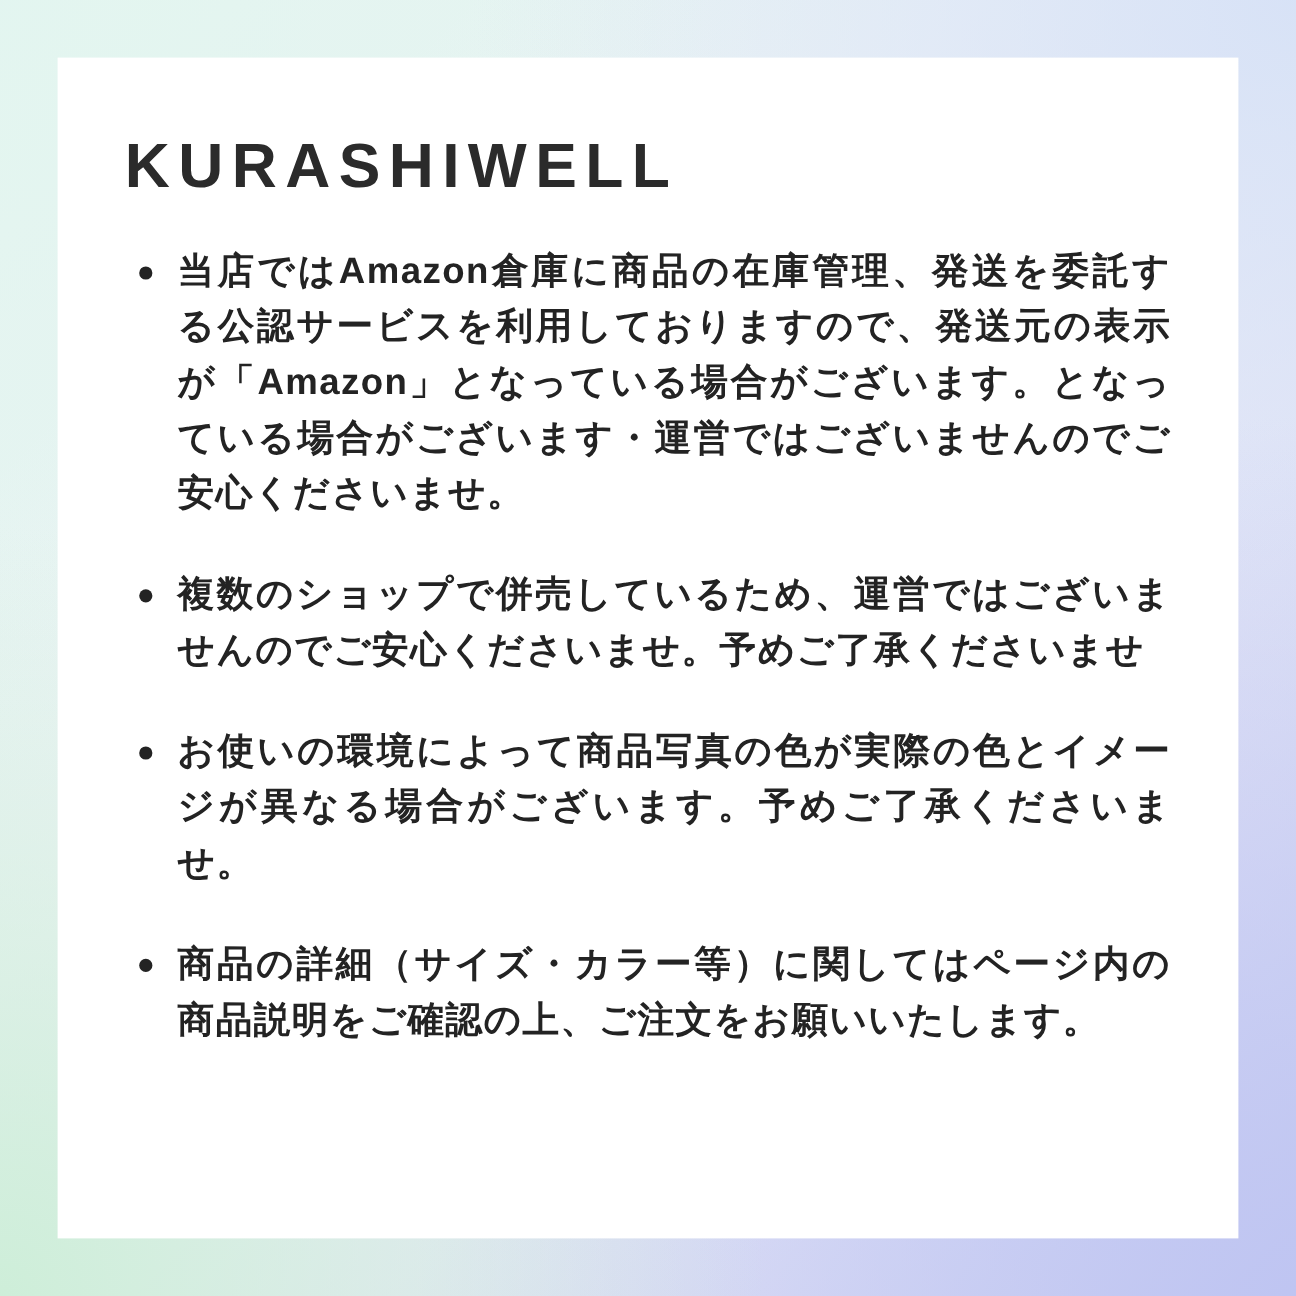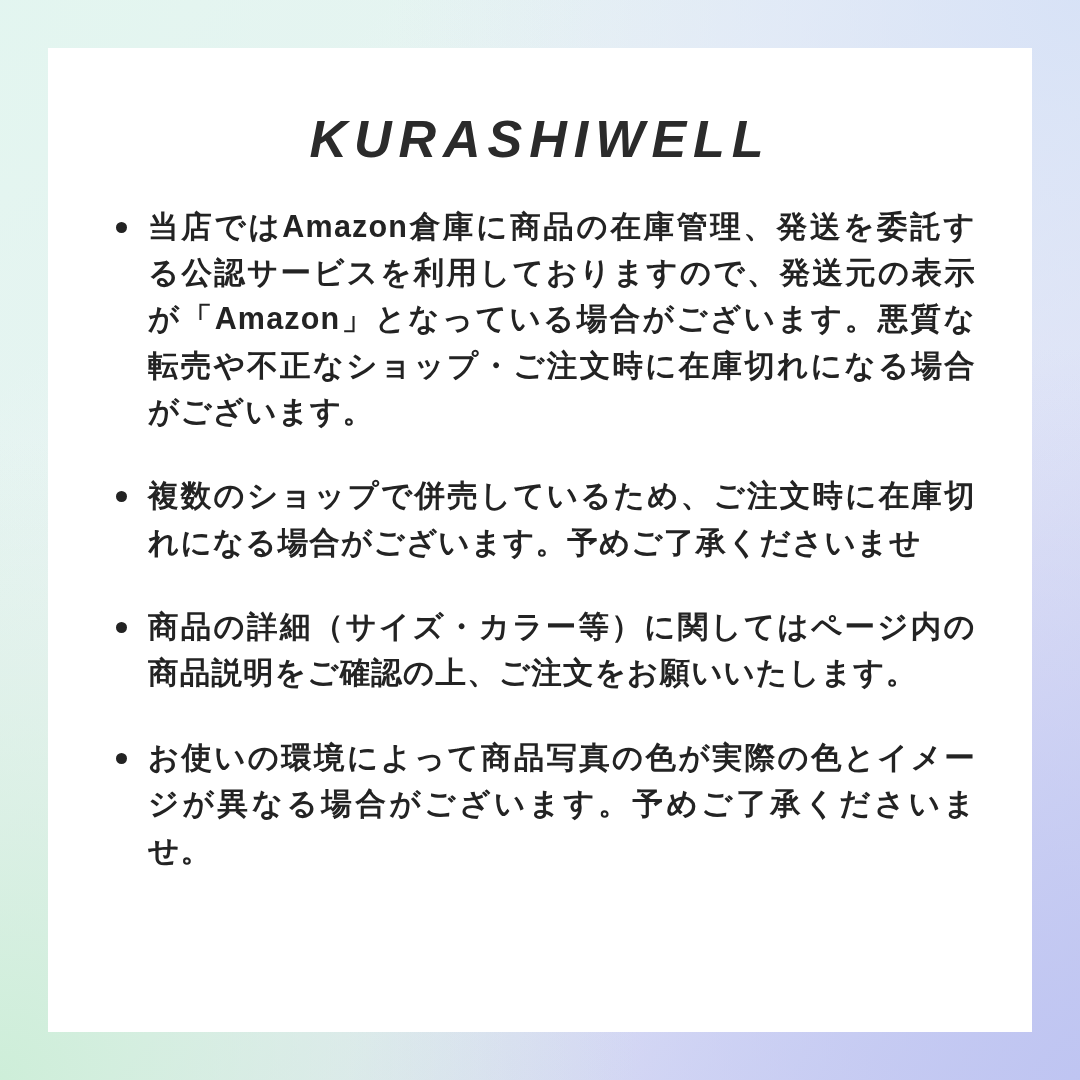--- a/index.html
+++ b/index.html
@@ -44,24 +44,22 @@
     position: absolute;
     left: 48px;
     top: 48px;
     width: 984px;
     height: 984px;
     background: #ffffff;
     box-sizing: border-box;
     padding: 44px 56px 40px 56px;
   }
   .title-block {
-    text-align: center;
     margin-top: 14px;
     margin-bottom: 30px;
-    font-style: italic;
   }
   .title-line {
     font-size: 52px;
     font-weight: 700;
     letter-spacing: 7px;
     color: #2b2b2b;
     line-height: 1.28;
     white-space: nowrap;
   }
   ul.bullets {
@@ -99,20 +97,20 @@
 <body>
 
 <div class="canvas">
   <div class="card">
 
     <div class="title-block">
       <div class="title-line">KURASHIWELL</div>
     </div>
 
     <ul class="bullets">
-      <li>当店ではAmazon倉庫に商品の在庫管理、発送を委託する公認サービスを利用しておりますので、発送元の表示が「Amazon」となっている場合がございます。悪質な転売や不正なショップ・ご注文時に在庫切れになる場合がございます。</li>
-      <li>複数のショップで併売しているため、ご注文時に在庫切れになる場合がございます。予めご了承くださいませ</li>
+      <li>当店ではAmazon倉庫に商品の在庫管理、発送を委託する公認サービスを利用しておりますので、発送元の表示が「Amazon」となっている場合がございます。となっている場合がございます・運営ではございませんのでご安心くださいませ。</li>
+      <li>複数のショップで併売しているため、運営ではございませんのでご安心くださいませ。予めご了承くださいませ</li>
+      <li>お使いの環境によって商品写真の色が実際の色とイメージが異なる場合がございます。予めご了承くださいませ。</li>
       <li>商品の詳細（サイズ・カラー等）に関してはページ内の商品説明をご確認の上、ご注文をお願いいたします。</li>
-      <li>お使いの環境によって商品写真の色が実際の色とイメージが異なる場合がございます。予めご了承くださいませ。</li>
     </ul>
 
   </div>
 </div>
 
 </body></html>

